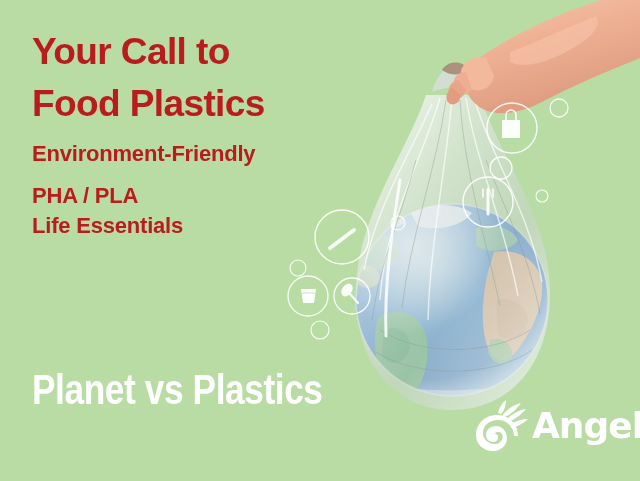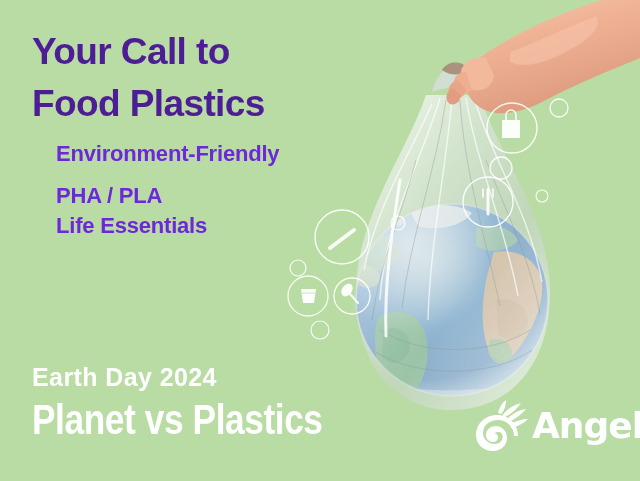--- a/index.html
+++ b/index.html
@@ -9,26 +9,26 @@
     background:#b9dca4;
   }
   #banner{
     position:relative;width:640px;height:481px;
     background:#b9dca4;overflow:hidden;
   }
 
   
   #copy{position:absolute;left:32px;top:26px;width:380px;z-index:40;}
   .head-line{
-    color:#4c1d95;font-weight:bold;font-size:37px;line-height:52px;
+    color:#b91c1c;font-weight:bold;font-size:37px;line-height:52px;
     letter-spacing:-0.6px;white-space:nowrap;
   }
   .sub-line{
-    color:#6d28d9;font-weight:bold;font-size:22px;line-height:32px;
-    letter-spacing:-0.2px;white-space:nowrap;margin-left:24px;
+    color:#b91c1c;font-weight:bold;font-size:22px;line-height:32px;
+    letter-spacing:-0.2px;white-space:nowrap;
   }
   #sub-a{margin-top:8px;}
   #sub-b{margin-top:10px;}
   #sub-c{margin-top:-2px;}
 
   
   #slogan{position:absolute;left:32px;top:362px;z-index:40;}
   #earth-day{
     color:#fff;font-weight:bold;font-size:25px;line-height:30px;
     letter-spacing:0.4px;white-space:nowrap;
@@ -202,21 +202,20 @@
   <div id="copy">
     <div class="head-line">Your Call to</div>
     <div class="head-line">Food Plastics</div>
 
     <div class="sub-line" id="sub-a">Environment-Friendly</div>
     <div class="sub-line" id="sub-b">PHA / PLA</div>
     <div class="sub-line" id="sub-c">Life Essentials</div>
   </div>
 
   <div id="slogan">
-    <div id="earth-day">Earth Day 2024</div>
     <div id="planet-vs">Planet vs Plastics</div>
   </div>
 
   <div id="logo">
     <svg id="logo-mark" viewBox="0 0 56 52">
       <g fill="#ffffff">
         <path d="M25,15 C13,15 4,24 4,35 C4,45 12,51 21,51
                  C29,51 35,45 35,38 C35,31 30,26 24,26
                  C18,26 14,30 14,35 C14,39 17,42 21,42
                  C24,42 26,40 26,37 C26,35 25,34 23,34

